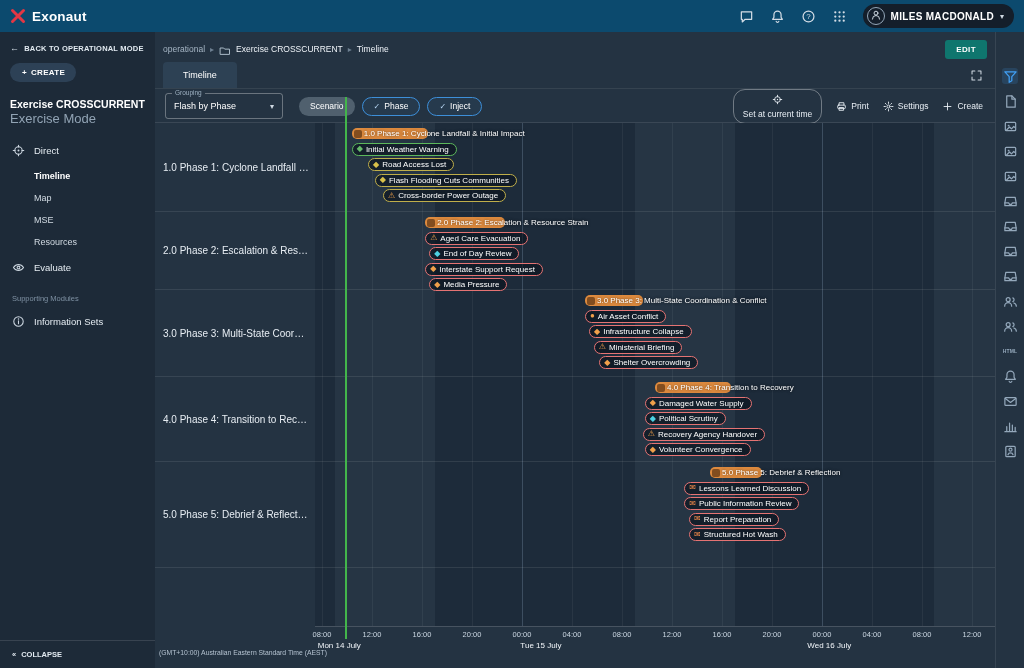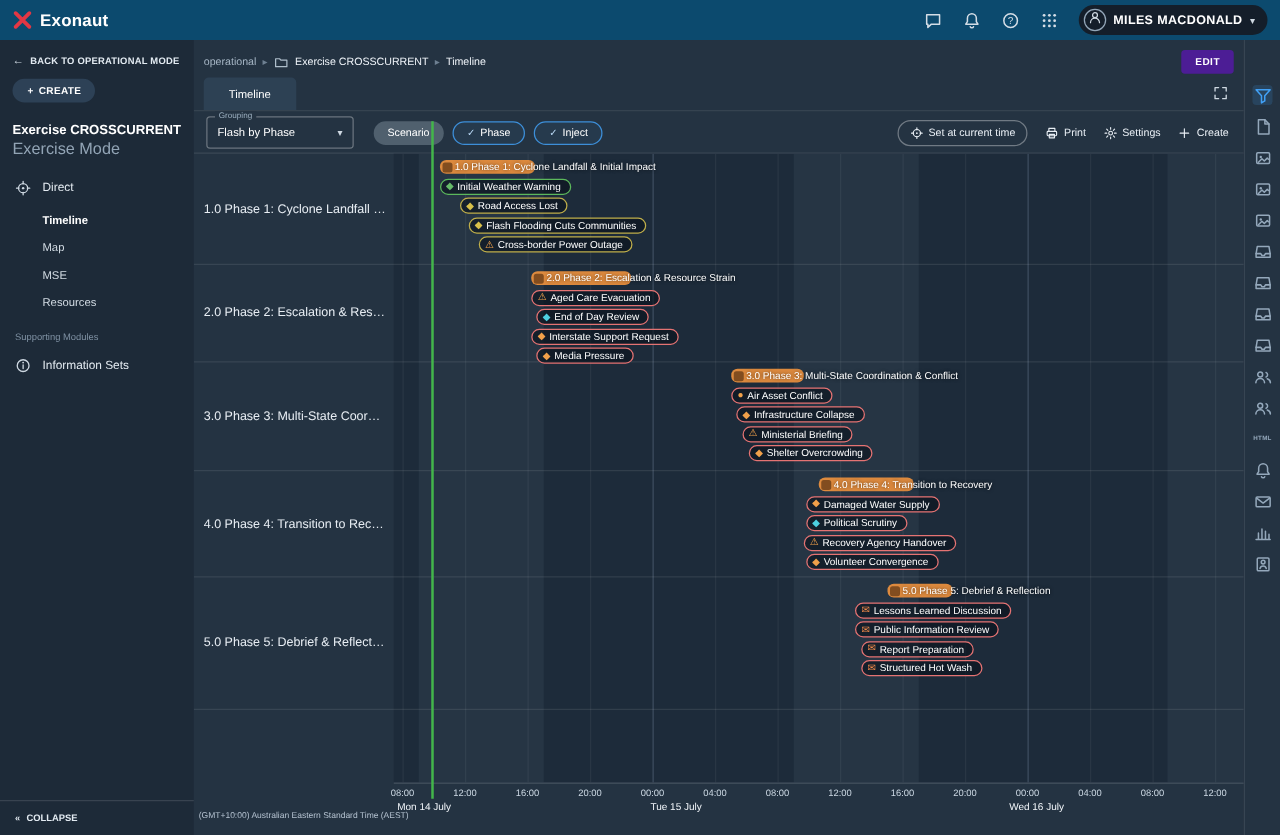--- a/index.html
+++ b/index.html
@@ -60,21 +60,21 @@
 
   
   .main{position:absolute;top:32px;left:155px;right:29px;bottom:0;background:#243342;}
   .breadcrumb-bar{position:absolute;top:6px;left:0;right:0;height:22px;display:flex;
     align-items:center;padding:0 8px;gap:5px;}
   .bc-text{font-size:8.5px;color:#a6b6c5;cursor:pointer;}
   .bc-sep{color:#6e8092;font-size:8px;}
   .bc-folder{width:12px;height:12px;color:#aebecb;}
   .bc-folder svg{width:100%;height:100%;}
   .bc-current{color:#eef3f8;font-size:8.5px;}
-  .edit-btn{margin-left:auto;background:#4c1d95;color:#fff;font-size:8px;font-weight:700;
+  .edit-btn{margin-left:auto;background:#0f766e;color:#fff;font-size:8px;font-weight:700;
     border:none;border-radius:3px;padding:5px 11px;letter-spacing:.4px;cursor:pointer;
     font-family:inherit;}
   .tabbar{position:absolute;top:28px;left:0;right:0;height:29px;
     border-bottom:1px solid rgba(255,255,255,.08);display:flex;align-items:flex-end;
     padding-left:8px;}
   .tab{background:#2d4154;color:#fff;font-size:9px;padding:8px 20px;
     border-radius:4px 4px 0 0;cursor:pointer;}
   .fullscreen{position:absolute;right:12px;top:8px;width:13px;height:13px;color:#cfd9e2;
     cursor:pointer;}
   .fullscreen svg{width:100%;height:100%;}
@@ -88,21 +88,21 @@
     font-size:6.5px;padding:0 3px;}
   .grouping-value{flex:1;white-space:nowrap;}
   .filter-chips{display:flex;gap:7px;margin-left:16px;}
   .chip{height:19px;border-radius:10px;display:flex;align-items:center;gap:4px;
     padding:0 11px;font-size:8.5px;color:#fff;cursor:pointer;}
   .chip.plain{background:#50606e;}
   .chip.checked{border:1px solid #3d8fd9;background:rgba(61,143,217,.08);}
   .chip .ck{color:#b9d8f5;font-size:8px;}
   .toolbar-right{margin-left:auto;display:flex;align-items:center;gap:14px;padding-right:2px;}
   .tb-btn{display:flex;align-items:center;gap:4px;color:#e9eff5;font-size:8.5px;cursor:pointer;}
-  .tb-btn.outlined{border:1px solid rgba(255,255,255,.35);border-radius:12px;padding:4px 9px;}
+  .tb-btn.outlined{border:1px solid rgba(255,255,255,.35);border-radius:12px;padding:4px 9px;flex-direction:column;}
   .tb-btn .bi{width:11px;height:11px;display:inline-flex;}
   .tb-btn .bi svg{width:11px;height:11px;}
 
   
   .timeline{position:absolute;top:90px;left:0;right:0;height:536px;
     border-top:1px solid rgba(255,255,255,.1);}
   .tl-grid{position:absolute;left:160px;right:0;top:0;height:503px;background:#1d2b3a;
     overflow:hidden;z-index:1;}
   .band{position:absolute;top:0;bottom:0;background:rgba(195,220,245,.06);}
   .gridline{position:absolute;top:0;bottom:0;width:1px;background:rgba(255,255,255,.055);}
@@ -205,20 +205,27 @@
               <circle cx="8" cy="8" r="4.5"></circle>
               <path d="M8 1.5v2.3M8 12.2v2.3M1.5 8h2.3M12.2 8h2.3"></path>
               <circle cx="8" cy="8" r="1.2" fill="currentColor" stroke="none"></circle>
             </svg></span>
           <span>Direct</span>
         </div>
         <div class="side-subitem active"><span>Timeline</span></div>
         <div class="side-subitem"><span>Map</span></div>
         <div class="side-subitem"><span>MSE</span></div>
         <div class="side-subitem"><span>Resources</span></div>
+        <div class="side-item">
+          <span class="mi"><svg viewBox="0 0 16 16" fill="none" stroke="currentColor" stroke-width="1.3" stroke-linecap="round" stroke-linejoin="round">
+              <path d="M1.8 8S4.3 4.2 8 4.2 14.2 8 14.2 8 11.7 11.8 8 11.8 1.8 8 1.8 8z"></path>
+              <circle cx="8" cy="8" r="1.7"></circle>
+            </svg></span>
+          <span>Evaluate</span>
+        </div>
         <div class="side-section"><span>Supporting Modules</span></div>
         <div class="side-item">
           <span class="mi"><svg viewBox="0 0 16 16" fill="none" stroke="currentColor" stroke-width="1.3" stroke-linecap="round" stroke-linejoin="round">
               <circle cx="8" cy="8" r="5.8"></circle>
               <path d="M8 7.2v3.6"></path>
               <circle cx="8" cy="5" r=".9" fill="currentColor" stroke="none"></circle>
             </svg></span>
           <span>Information Sets</span>
         </div>
       </nav>

